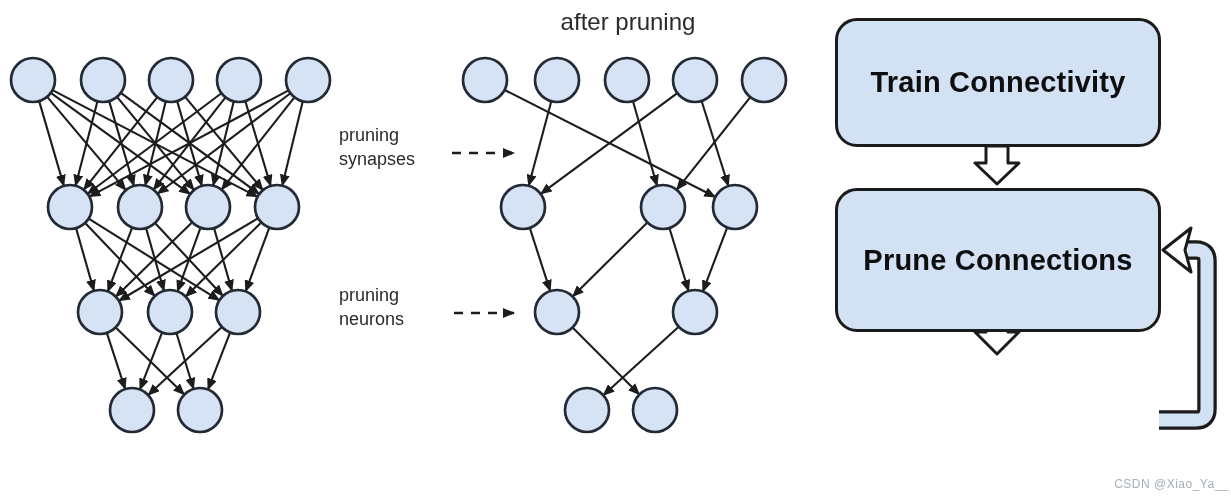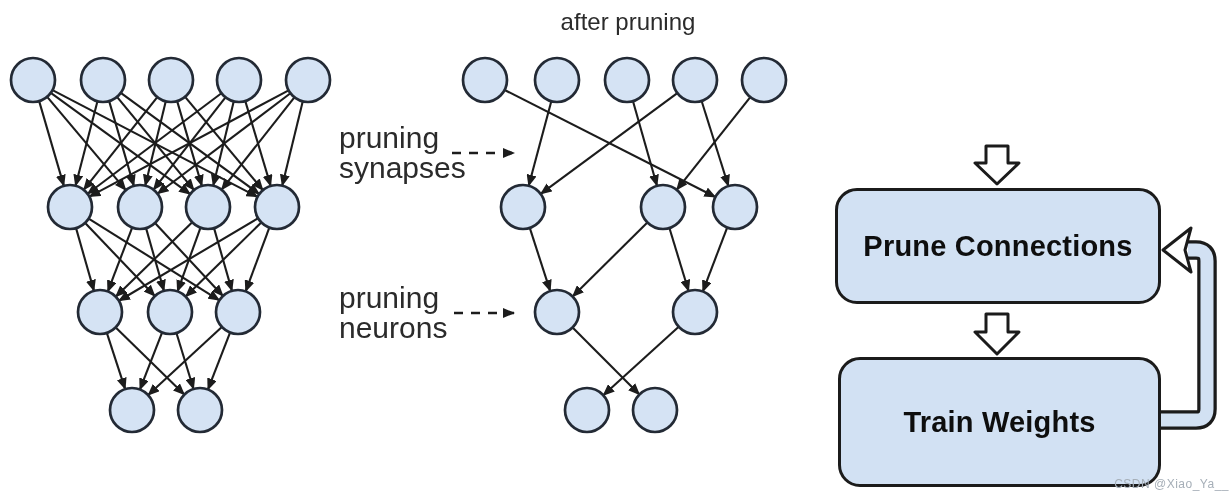--- a/index.html
+++ b/index.html
@@ -8,34 +8,34 @@
     background:#fff; font-family:"Liberation Sans", sans-serif;
   }
   #net-svg{position:absolute; left:0; top:0; z-index:1;}
   .net-title{
     position:absolute; width:240px; text-align:center;
     font-size:24px; color:var(--title); z-index:2;
   }
   #title-before{left:61px; top:24px;}
   #title-after{left:508px; top:8px;}
   .ann{
-    position:absolute; font-size:30px; line-height:30px;
+    position:absolute; font-size:18px; line-height:24px;
     color:var(--label); white-space:pre-line; z-index:2;
   }
   #ann-synapses{left:339px; top:123px;}
   #ann-neurons{left:339px; top:283px;}
   .fbox{
     position:absolute; left:835px; width:326px; box-sizing:border-box;
     background:var(--box-fill); border:3.5px solid var(--box-stroke);
     border-radius:22px; display:flex; align-items:center; justify-content:center;
     font-weight:bold; font-size:29px; color:#0e0e0e; z-index:2;
     letter-spacing:0.2px;
   }
   #box-train-connectivity{top:18px; height:129px;}
-  #box-prune-connections{top:188px; height:116px;}
+  #box-prune-connections{top:188px; height:144px;}
   #box-train-weights{top:357px; left:838px; width:323px; height:130px;}
   .watermark{
     position:absolute; right:2px; top:477px; font-size:12px;
     color:var(--watermark); z-index:3; letter-spacing:0.5px;
   }
 </style>
 </head>
 <body>
 
 <div class="canvas">
@@ -139,19 +139,19 @@
 
 
   <div class="net-title" id="title-after">after pruning</div>
 
   <div class="ann" id="ann-synapses">pruning
 synapses</div>
 
   <div class="ann" id="ann-neurons">pruning
 neurons</div>
 
+  <div class="fbox" id="box-train-connectivity">Train Connectivity</div>
 
   <div class="fbox" id="box-prune-connections">Prune Connections</div>
 
-  <div class="fbox" id="box-train-weights">Train Weights</div>
 
   <div class="watermark">CSDN @Xiao_Ya__</div>
 </div>
 
 </body></html>

